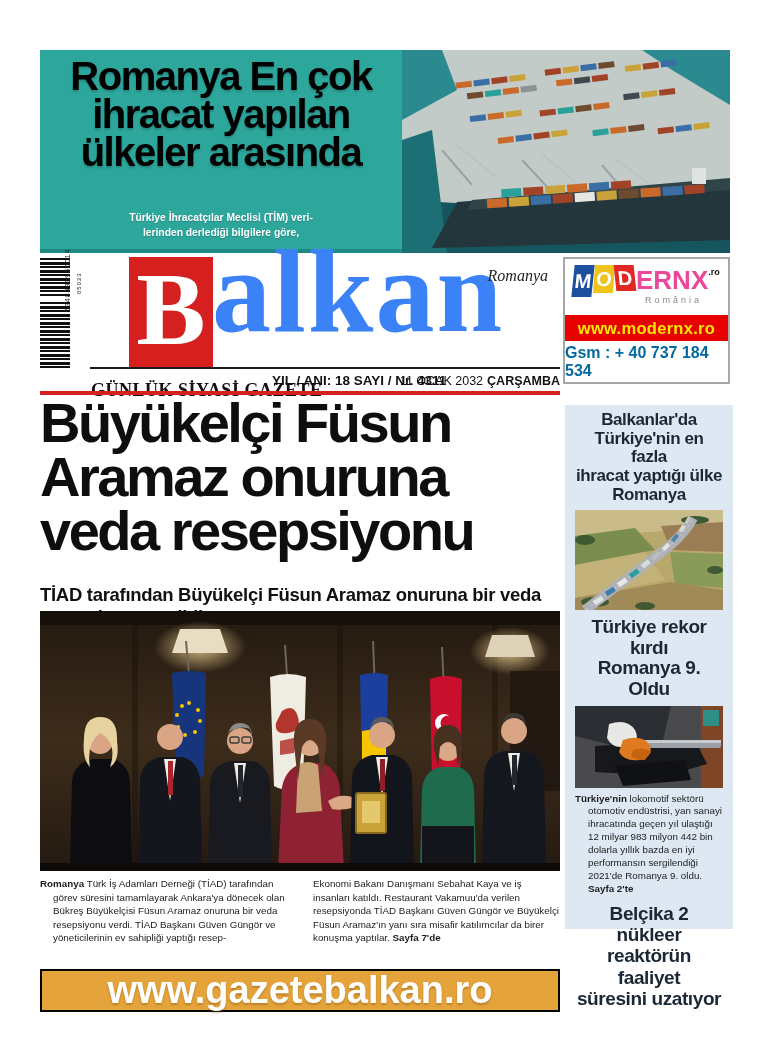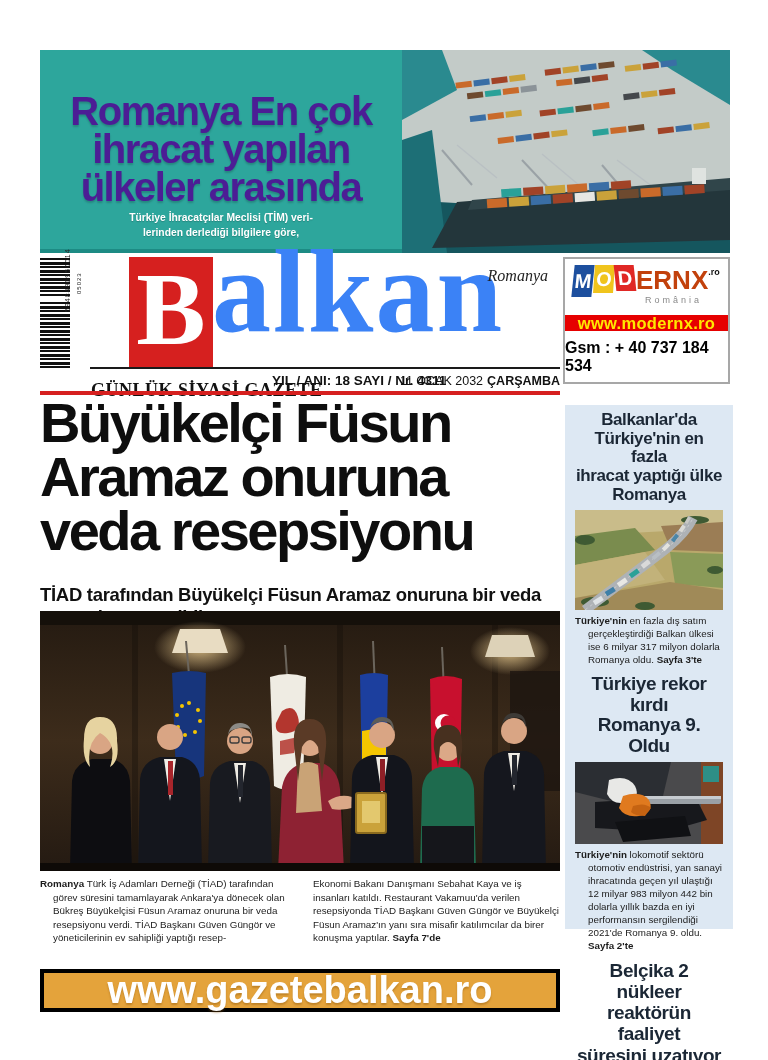--- a/index.html
+++ b/index.html
@@ -9,21 +9,21 @@
     --logo_yellow:#f0c41d; --logo_red:#e02825;
   }
   *{margin:0;padding:0;box-sizing:border-box;}
   html,body{background:#fff;}
   body{font-family:"Liberation Sans",sans-serif;color:var(--ink);}
   #page{position:relative;width:768px;height:1060px;background:#fff;overflow:hidden;margin:0 auto;}
   .pre{white-space:pre-line;}
 
   
   .teal-banner{position:absolute;left:40px;top:50px;width:362px;height:203px;background:var(--teal);border-bottom:4px solid var(--teal_dark);}
-  .teal-headline{padding-top:17px;text-align:center;font-weight:bold;font-size:40px;line-height:.95;letter-spacing:-1.5px;color:#4c1d95;text-shadow:0 2px 2px rgba(0,0,0,.18);margin-top:25px;}
+  .teal-headline{padding-top:7px;text-align:center;font-weight:bold;font-size:40px;line-height:.95;letter-spacing:-1.5px;color:#000000;text-shadow:0 2px 2px rgba(0,0,0,.18);}
   .teal-subs{position:absolute;left:0;right:0;bottom:9px;display:flex;gap:28px;padding:0 20px;}
   .teal-sub{flex:1;color:#fff;font-weight:bold;font-size:10.3px;line-height:1.4;text-align:center;text-shadow:0 1px 1px rgba(0,0,0,.2);}
 
   
   .port-photo{position:absolute;left:402px;top:50px;width:328px;height:203px;}
   .port-photo svg{display:block;}
 
   
   .masthead{position:absolute;left:40px;top:255px;width:520px;height:140px;}
   .barcode{position:absolute;left:0;top:3px;width:40px;height:112px;}
@@ -47,36 +47,36 @@
   .red-rule{position:absolute;left:0;top:136px;width:520px;height:4px;background:var(--red);}
 
   
   .ad-box{position:absolute;left:563px;top:257px;width:167px;height:127px;border:2px solid #a7a7a7;background:#fff;display:flex;flex-direction:column;}
   .ad-logo{height:56px;padding:6px 8px 0 8px;position:relative;}
   .logo-row{display:flex;align-items:flex-start;}
   .logo-chip{width:20px;height:32px;display:flex;align-items:center;justify-content:center;color:#fff;font-weight:bold;font-size:20px;margin-right:1px;}
   .chip-m{background:var(--logo_blue);transform:skewX(-6deg);}
   .chip-o{background:var(--logo_yellow);transform:skewX(-4deg);height:28px;}
   .chip-d{background:var(--logo_red);transform:skewX(6deg);height:26px;}
-  .logo-ernx{font-weight:bold;font-size:26px;letter-spacing:0;color:#c2410c;line-height:1;transform:translateY(2px);}
+  .logo-ernx{font-weight:bold;font-size:26px;letter-spacing:0;color:#ec4899;line-height:1;transform:translateY(2px);}
   .logo-ro{font-weight:bold;font-size:9px;color:#111;transform:translateY(2px);}
   .logo-country{position:absolute;right:26px;top:36px;font-size:9px;letter-spacing:3px;color:#8a8a8a;}
-  .ad-bar{height:16px;background:var(--ad_red);display:flex;align-items:center;justify-content:center;}
+  .ad-bar{height:26px;background:var(--ad_red);display:flex;align-items:center;justify-content:center;}
   .ad-bar span{color:var(--ad_yellow);font-weight:bold;font-size:16.5px;letter-spacing:.3px;}
-  .ad-gsm{flex:1;display:flex;align-items:center;justify-content:center;font-weight:bold;font-size:16px;color:#000000;}
+  .ad-gsm{flex:1;display:flex;align-items:center;justify-content:center;font-weight:bold;font-size:16px;color:#0369a1;}
 
   
   .main-headline{position:absolute;left:40px;top:396px;width:520px;font-weight:bold;font-size:56px;line-height:.96;letter-spacing:-2.5px;color:#0e0e0e;}
   .subhead{position:absolute;left:40px;top:584px;width:520px;font-weight:bold;font-size:18.5px;letter-spacing:-.3px;color:#111;}
   .lead-photo{position:absolute;left:40px;top:611px;width:520px;height:260px;}
   .lead-photo svg{display:block;}
   .columns{position:absolute;left:40px;top:877px;width:520px;height:90px;display:flex;gap:13px;}
   .col{flex:1;font-size:9.8px;line-height:1.38;color:#1c1c1c;text-align:left;}
   .hang{padding-left:13px;text-indent:-13px;}
-  .footer-banner{position:absolute;left:40px;top:969px;width:520px;height:43px;background:var(--banner_orange);display:flex;align-items:center;justify-content:center;border:4px solid #000000;}
+  .footer-banner{position:absolute;left:40px;top:969px;width:520px;height:43px;background:var(--banner_orange);display:flex;align-items:center;justify-content:center;border:2px solid #000000;}
   .footer-banner span{color:#fff;font-weight:bold;font-size:38px;letter-spacing:0;text-shadow:0 2px 2px rgba(120,70,0,.35);}
 
   
   .sidebar{position:absolute;left:565px;top:405px;width:168px;height:524px;background:var(--sidebar_bg);padding:6px 10px;}
   .story{margin-bottom:7px;}
   .story-title{font-weight:bold;text-align:center;color:var(--sidebar_title);letter-spacing:-.4px;}
   .t1{font-size:17px;line-height:1.1;margin-bottom:6px;}
   .t2{font-size:19px;line-height:1.08;margin:4px 0 6px;}
   .t3{font-size:19px;line-height:1.12;margin:4px 0 6px;}
   .story-img{width:148px;display:block;margin-bottom:5px;}
@@ -394,21 +394,20 @@
           <rect x="42" y="70" width="10" height="5" fill="#e8e8e4" transform="rotate(-34 47 72)"></rect>
           <rect x="54" y="61" width="10" height="5" fill="#2aa198" transform="rotate(-36 59 63)"></rect>
           <rect x="66" y="52" width="9" height="5" fill="#d9d9d9" transform="rotate(-38 70 54)"></rect>
           <rect x="77" y="44" width="9" height="4" fill="#b9bfc4" transform="rotate(-40 81 46)"></rect>
           <rect x="87" y="35" width="8" height="4" fill="#e3e3df" transform="rotate(-45 91 37)"></rect>
           <rect x="96" y="26" width="8" height="4" fill="#4b86a8" transform="rotate(-52 100 28)"></rect>
           <rect x="104" y="17" width="7" height="4" fill="#dadad6" transform="rotate(-58 107 19)"></rect>
           <rect x="110" y="9" width="7" height="3" fill="#c9c9c5" transform="rotate(-62 113 11)"></rect>
         </g>
       </svg>
-      <p class="story-body hang"><b>Türkiye'nin</b><span> en fazla dış satım gerçekleştirdiği Balkan ülkesi ise 6 milyar 317 milyon dolarla Romanya oldu. </span><b>Sayfa 3'te</b></p>
     </div>
 
     <div class="story">
       <div class="story-title t2 pre">Türkiye rekor kırdı
 Romanya 9. Oldu</div>
       <svg class="story-img" width="148" height="82" viewBox="0 0 148 82">
         <rect width="148" height="82" fill="#4a4a4c"></rect>
         <rect x="126" y="0" width="22" height="82" fill="#7e4526"></rect>
         <rect x="128" y="4" width="16" height="16" fill="#2e8f86"></rect>
         <polygon points="0,0 96,0 88,34 40,40 0,30" fill="#2b2e33"></polygon>

